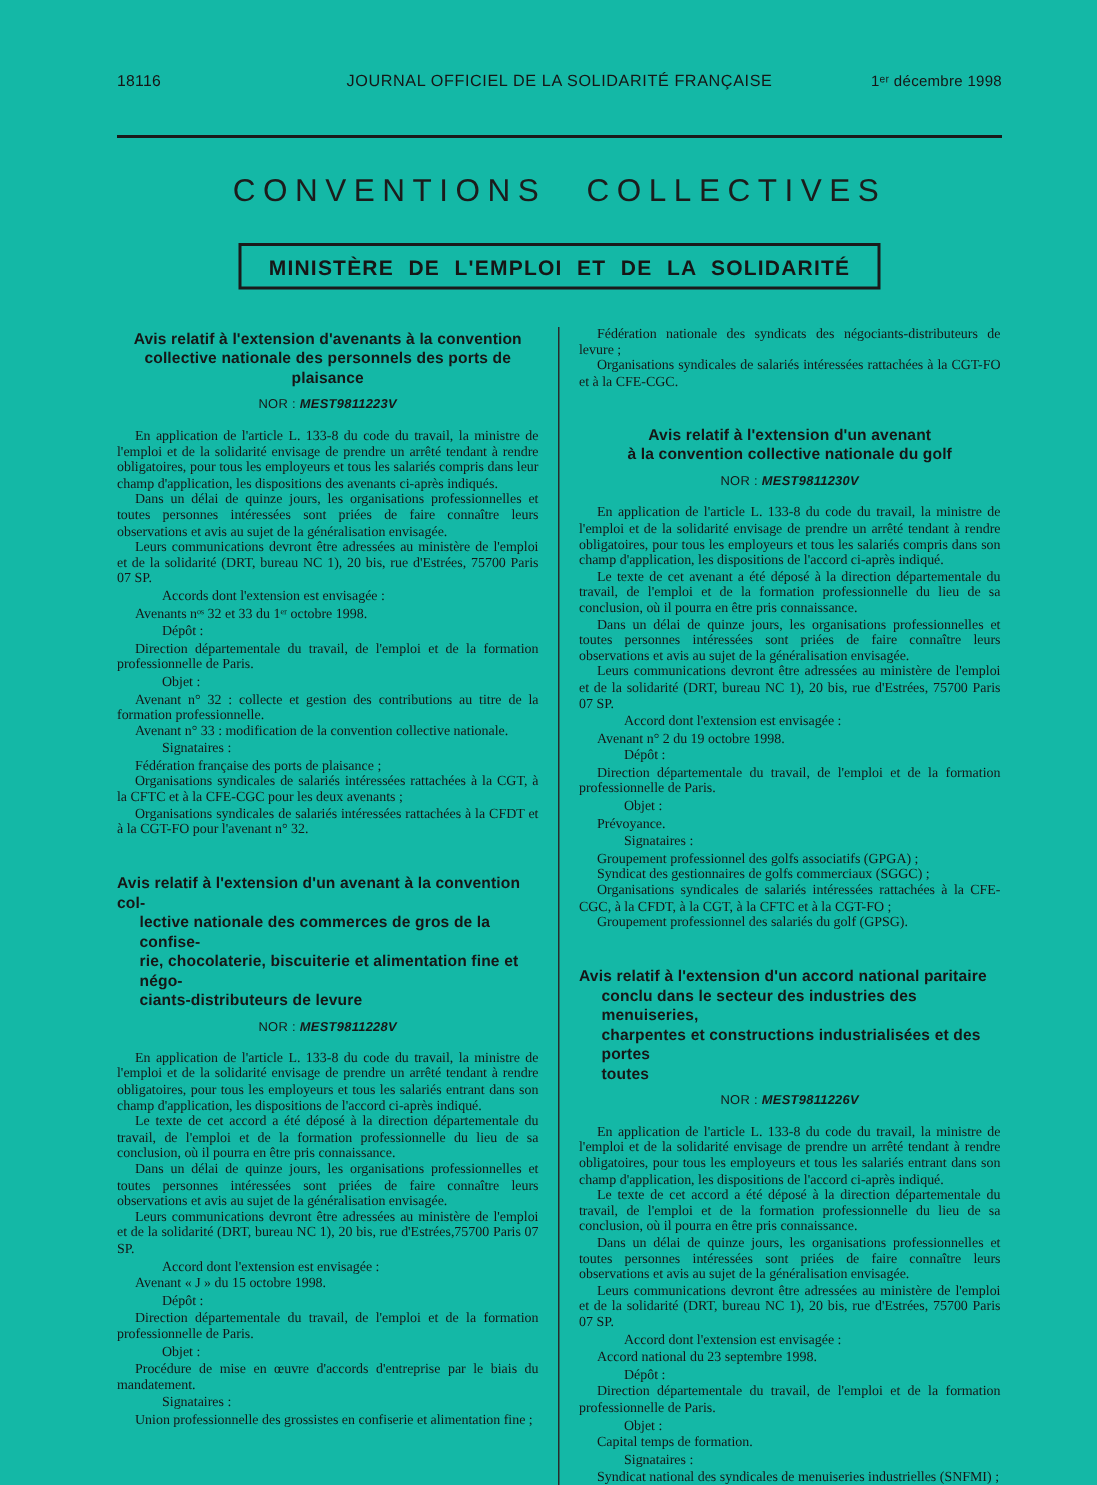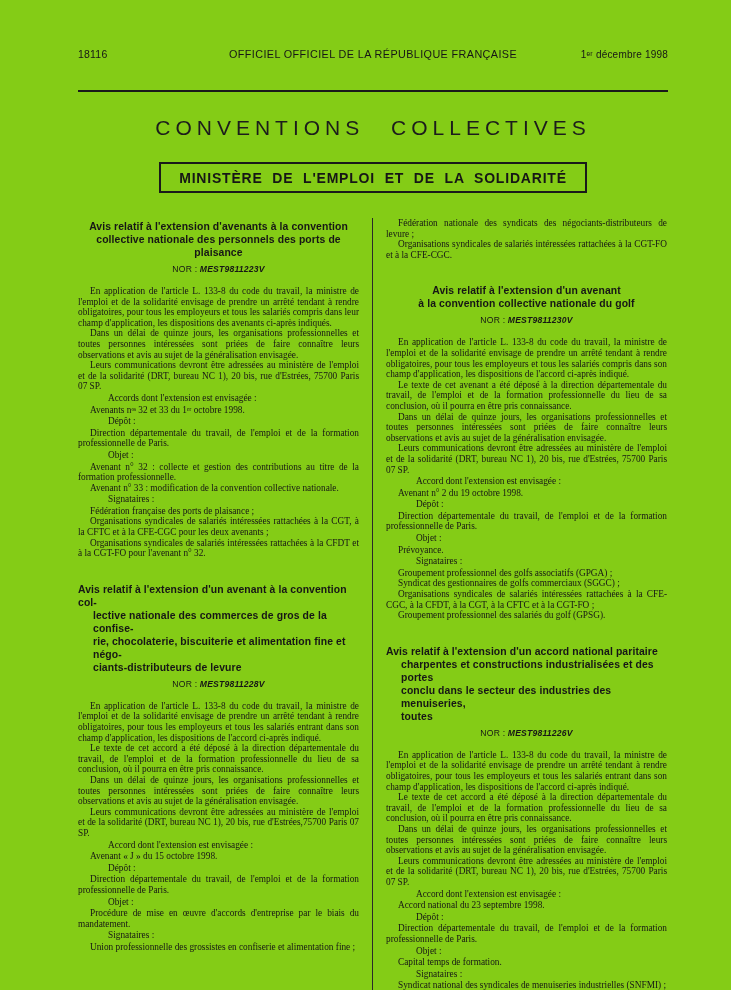--- a/index.html
+++ b/index.html
@@ -1,20 +1,20 @@
 <!DOCTYPE html>
 <html lang="fr"><head>
 <meta charset="utf-8">
 <style>
   html,body{margin:0;padding:0;background:#e8e8e4;}
   .page{
     position:relative;
     width:731px;height:990px;
     margin:0 auto;
-    background:#84cc16;
+    background:#14b8a6;
     color:#161616;
     box-sizing:border-box;
     padding:48px 63px 0 78px;
     font-family:"Liberation Serif","DejaVu Serif",serif;
     overflow:hidden;
   }
   
   .hdr{
     display:flex;align-items:baseline;justify-content:space-between;
     font-family:"Liberation Sans","DejaVu Sans",sans-serif;
@@ -78,21 +78,21 @@
     margin:1px 0;
   }
 </style>
 </head>
 <body>
 
 <div class="page">
 
   <div class="hdr">
     <span class="pagenum">18116</span>
-    <span class="jtitle">OFFICIEL OFFICIEL DE LA RÉPUBLIQUE FRANÇAISE</span>
+    <span class="jtitle">JOURNAL OFFICIEL DE LA SOLIDARITÉ FRANÇAISE</span>
     <span class="hdate">1ᵉʳ décembre 1998</span>
   </div>
   <hr class="hdr-rule">
 
   <div class="section-title">CONVENTIONS COLLECTIVES</div>
 
   <div class="ministry-wrap">
     <span class="ministry-box">MINISTÈRE DE L'EMPLOI ET DE LA SOLIDARITÉ</span>
   </div>
 
@@ -158,22 +158,22 @@
         <div class="para">Direction départementale du travail, de l'emploi et de la formation professionnelle de Paris.</div>
         <div class="label">Objet :</div>
         <div class="para">Prévoyance.</div>
         <div class="label">Signataires :</div>
         <div class="para">Groupement professionnel des golfs associatifs (GPGA) ;</div>
         <div class="para">Syndicat des gestionnaires de golfs commerciaux (SGGC) ;</div>
         <div class="para">Organisations syndicales de salariés intéressées rattachées à la CFE-CGC, à la CFDT, à la CGT, à la CFTC et à la CGT-FO ;</div>
         <div class="para">Groupement professionnel des salariés du golf (GPSG).</div>
         <div class="art-title hang">
           <div class="tline">Avis relatif à l'extension d'un accord national paritaire</div>
+          <div class="tline">conclu dans le secteur des industries des menuiseries,</div>
           <div class="tline">charpentes et constructions industrialisées et des portes</div>
-          <div class="tline">conclu dans le secteur des industries des menuiseries,</div>
           <div class="tline">toutes</div>
         </div>
         <div class="nor"><span class="nor-label">NOR : </span><span class="nor-code">MEST9811226V</span></div>
         <div class="para">En application de l'article L. 133-8 du code du travail, la ministre de l'emploi et de la solidarité envisage de prendre un arrêté tendant à rendre obligatoires, pour tous les employeurs et tous les salariés entrant dans son champ d'application, les dispositions de l'accord ci-après indiqué.</div>
         <div class="para">Le texte de cet accord a été déposé à la direction départementale du travail, de l'emploi et de la formation professionnelle du lieu de sa conclusion, où il pourra en être pris connaissance.</div>
         <div class="para">Dans un délai de quinze jours, les organisations professionnelles et toutes personnes intéressées sont priées de faire connaître leurs observations et avis au sujet de la généralisation envisagée.</div>
         <div class="para">Leurs communications devront être adressées au ministère de l'emploi et de la solidarité (DRT, bureau NC 1), 20 bis, rue d'Estrées, 75700 Paris 07 SP.</div>
         <div class="label">Accord dont l'extension est envisagée :</div>
         <div class="para">Accord national du 23 septembre 1998.</div>
         <div class="label">Dépôt :</div>

